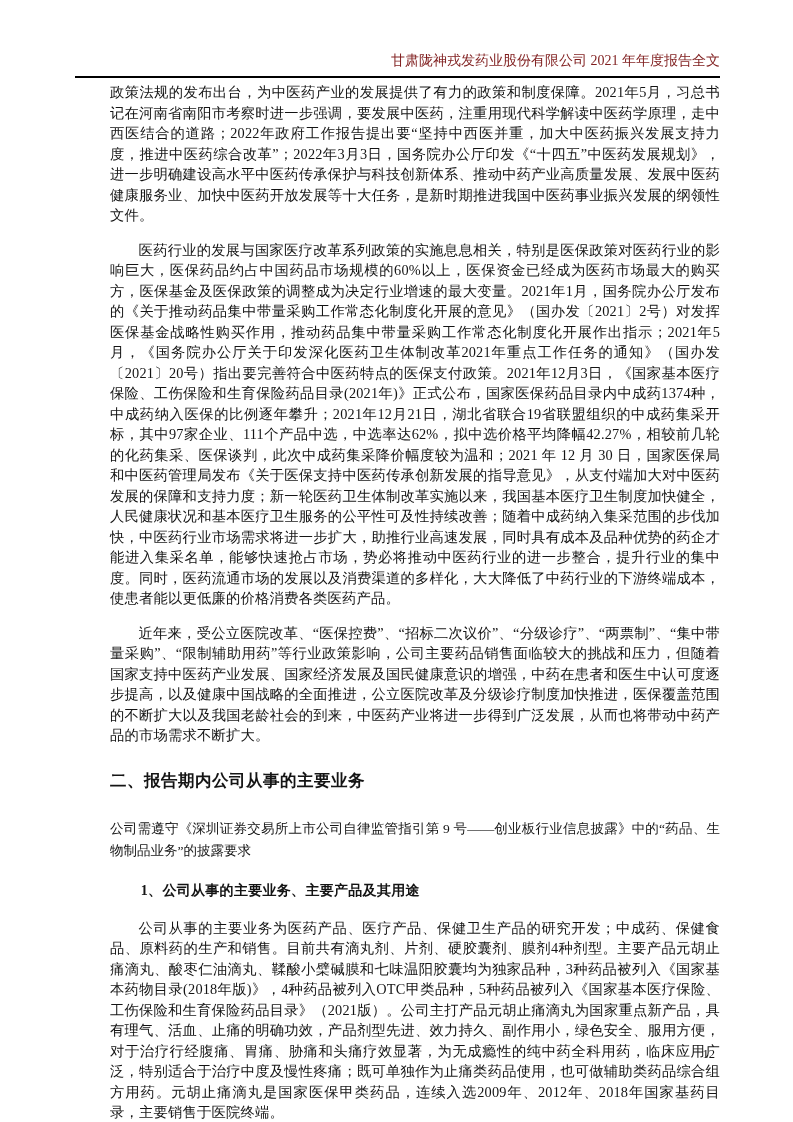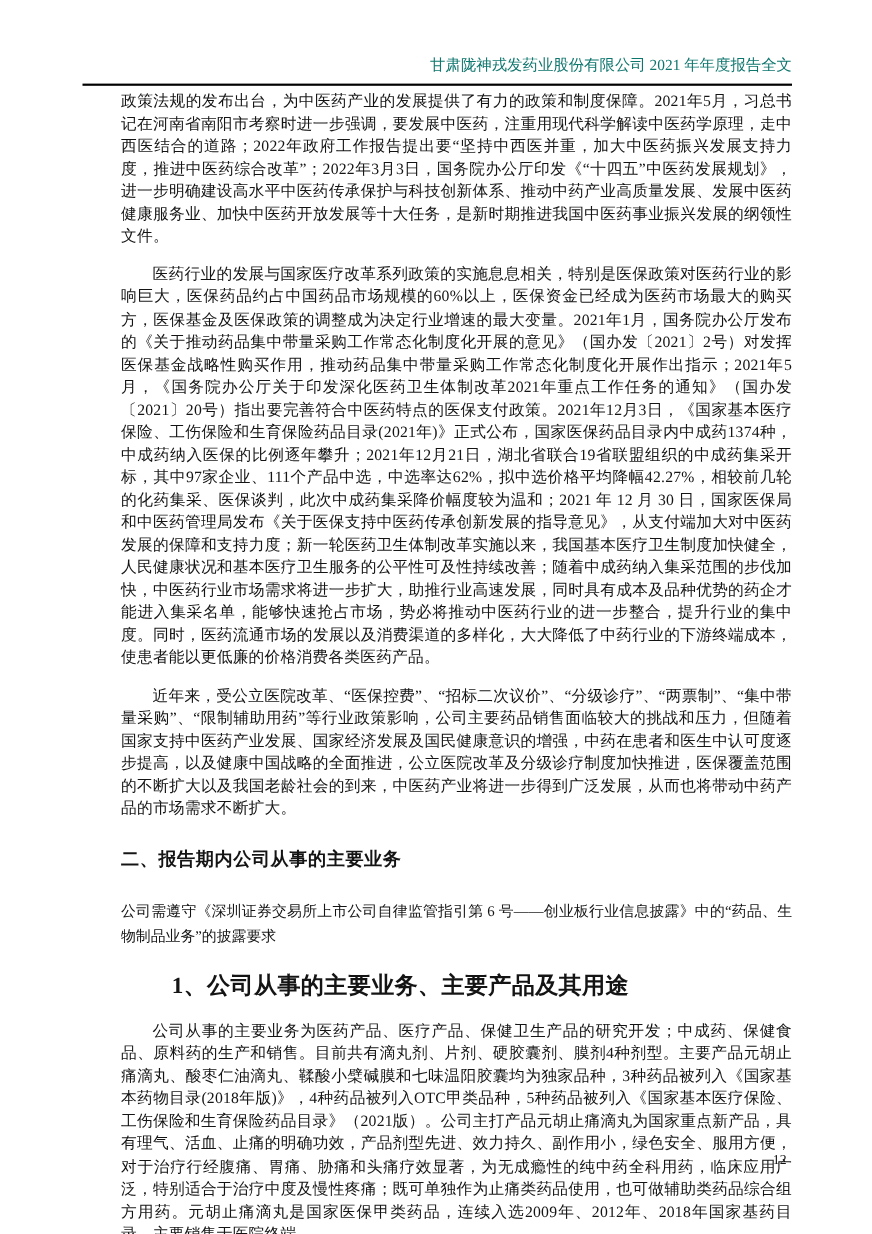--- a/index.html
+++ b/index.html
@@ -16,21 +16,21 @@
     font-family: "Liberation Serif", "DejaVu Serif", serif;
     color: #141414;
     box-sizing: border-box;
     overflow: hidden;
   }
   .page-header {
     padding: 52px 73px 0 31px;
     text-align: right;
     font-size: 14px;
     line-height: 18px;
-    color: #0f766e;
+    color: #7f1d1d;
   }
   .header-rule {
     margin: 6px 73px 0 75px;
     border: none;
     border-top: 2px solid #000000;
     height: 0;
   }
   .content {
     padding: 4px 73px 0 110px;
   }
@@ -52,21 +52,21 @@
     letter-spacing: 0.5px;
   }
   p.note-para {
     font-size: 13.5px;
     line-height: 22px;
     text-align: justify;
     margin: 0 0 14px 0;
     text-indent: 0;
   }
   h3.subsection-heading {
-    font-size: 21px;
+    font-size: 14px;
     font-weight: bold;
     margin: 20px 0 18px 0;
     text-indent: 2.2em;
     letter-spacing: 0.3px;
   }
   .page-number {
     position: absolute;
     right: 78px;
     bottom: 60px;
     font-size: 12.5px;
@@ -86,21 +86,21 @@
   <div class="content">
 
     <p class="body-para no-indent">政策法规的发布出台，为中医药产业的发展提供了有力的政策和制度保障。2021年5月，习总书记在河南省南阳市考察时进一步强调，要发展中医药，注重用现代科学解读中医药学原理，走中西医结合的道路；2022年政府工作报告提出要“坚持中西医并重，加大中医药振兴发展支持力度，推进中医药综合改革”；2022年3月3日，国务院办公厅印发《“十四五”中医药发展规划》，进一步明确建设高水平中医药传承保护与科技创新体系、推动中药产业高质量发展、发展中医药健康服务业、加快中医药开放发展等十大任务，是新时期推进我国中医药事业振兴发展的纲领性文件。</p>
 
     <p class="body-para">医药行业的发展与国家医疗改革系列政策的实施息息相关，特别是医保政策对医药行业的影响巨大，医保药品约占中国药品市场规模的60%以上，医保资金已经成为医药市场最大的购买方，医保基金及医保政策的调整成为决定行业增速的最大变量。2021年1月，国务院办公厅发布的《关于推动药品集中带量采购工作常态化制度化开展的意见》（国办发〔2021〕2号）对发挥医保基金战略性购买作用，推动药品集中带量采购工作常态化制度化开展作出指示；2021年5月，《国务院办公厅关于印发深化医药卫生体制改革2021年重点工作任务的通知》（国办发〔2021〕20号）指出要完善符合中医药特点的医保支付政策。2021年12月3日，《国家基本医疗保险、工伤保险和生育保险药品目录(2021年)》正式公布，国家医保药品目录内中成药1374种，中成药纳入医保的比例逐年攀升；2021年12月21日，湖北省联合19省联盟组织的中成药集采开标，其中97家企业、111个产品中选，中选率达62%，拟中选价格平均降幅42.27%，相较前几轮的化药集采、医保谈判，此次中成药集采降价幅度较为温和；2021 年 12 月 30 日，国家医保局和中医药管理局发布《关于医保支持中医药传承创新发展的指导意见》，从支付端加大对中医药发展的保障和支持力度；新一轮医药卫生体制改革实施以来，我国基本医疗卫生制度加快健全，人民健康状况和基本医疗卫生服务的公平性可及性持续改善；随着中成药纳入集采范围的步伐加快，中医药行业市场需求将进一步扩大，助推行业高速发展，同时具有成本及品种优势的药企才能进入集采名单，能够快速抢占市场，势必将推动中医药行业的进一步整合，提升行业的集中度。同时，医药流通市场的发展以及消费渠道的多样化，大大降低了中药行业的下游终端成本，使患者能以更低廉的价格消费各类医药产品。</p>
 
     <p class="body-para">近年来，受公立医院改革、“医保控费”、“招标二次议价”、“分级诊疗”、“两票制”、“集中带量采购”、“限制辅助用药”等行业政策影响，公司主要药品销售面临较大的挑战和压力，但随着国家支持中医药产业发展、国家经济发展及国民健康意识的增强，中药在患者和医生中认可度逐步提高，以及健康中国战略的全面推进，公立医院改革及分级诊疗制度加快推进，医保覆盖范围的不断扩大以及我国老龄社会的到来，中医药产业将进一步得到广泛发展，从而也将带动中药产品的市场需求不断扩大。</p>
 
     <h2 class="section-heading">二、报告期内公司从事的主要业务</h2>
 
-    <p class="note-para">公司需遵守《深圳证券交易所上市公司自律监管指引第 6 号——创业板行业信息披露》中的“药品、生物制品业务”的披露要求</p>
+    <p class="note-para">公司需遵守《深圳证券交易所上市公司自律监管指引第 9 号——创业板行业信息披露》中的“药品、生物制品业务”的披露要求</p>
 
     <h3 class="subsection-heading">1、公司从事的主要业务、主要产品及其用途</h3>
 
     <p class="body-para">公司从事的主要业务为医药产品、医疗产品、保健卫生产品的研究开发；中成药、保健食品、原料药的生产和销售。目前共有滴丸剂、片剂、硬胶囊剂、膜剂4种剂型。主要产品元胡止痛滴丸、酸枣仁油滴丸、鞣酸小檗碱膜和七味温阳胶囊均为独家品种，3种药品被列入《国家基本药物目录(2018年版)》，4种药品被列入OTC甲类品种，5种药品被列入《国家基本医疗保险、工伤保险和生育保险药品目录》（2021版）。公司主打产品元胡止痛滴丸为国家重点新产品，具有理气、活血、止痛的明确功效，产品剂型先进、效力持久、副作用小，绿色安全、服用方便，对于治疗行经腹痛、胃痛、胁痛和头痛疗效显著，为无成瘾性的纯中药全科用药，临床应用广泛，特别适合于治疗中度及慢性疼痛；既可单独作为止痛类药品使用，也可做辅助类药品综合组方用药。元胡止痛滴丸是国家医保甲类药品，连续入选2009年、2012年、2018年国家基药目录，主要销售于医院终端。</p>
 
   </div>
 
   <div class="page-number">12</div>
 
 </div>

